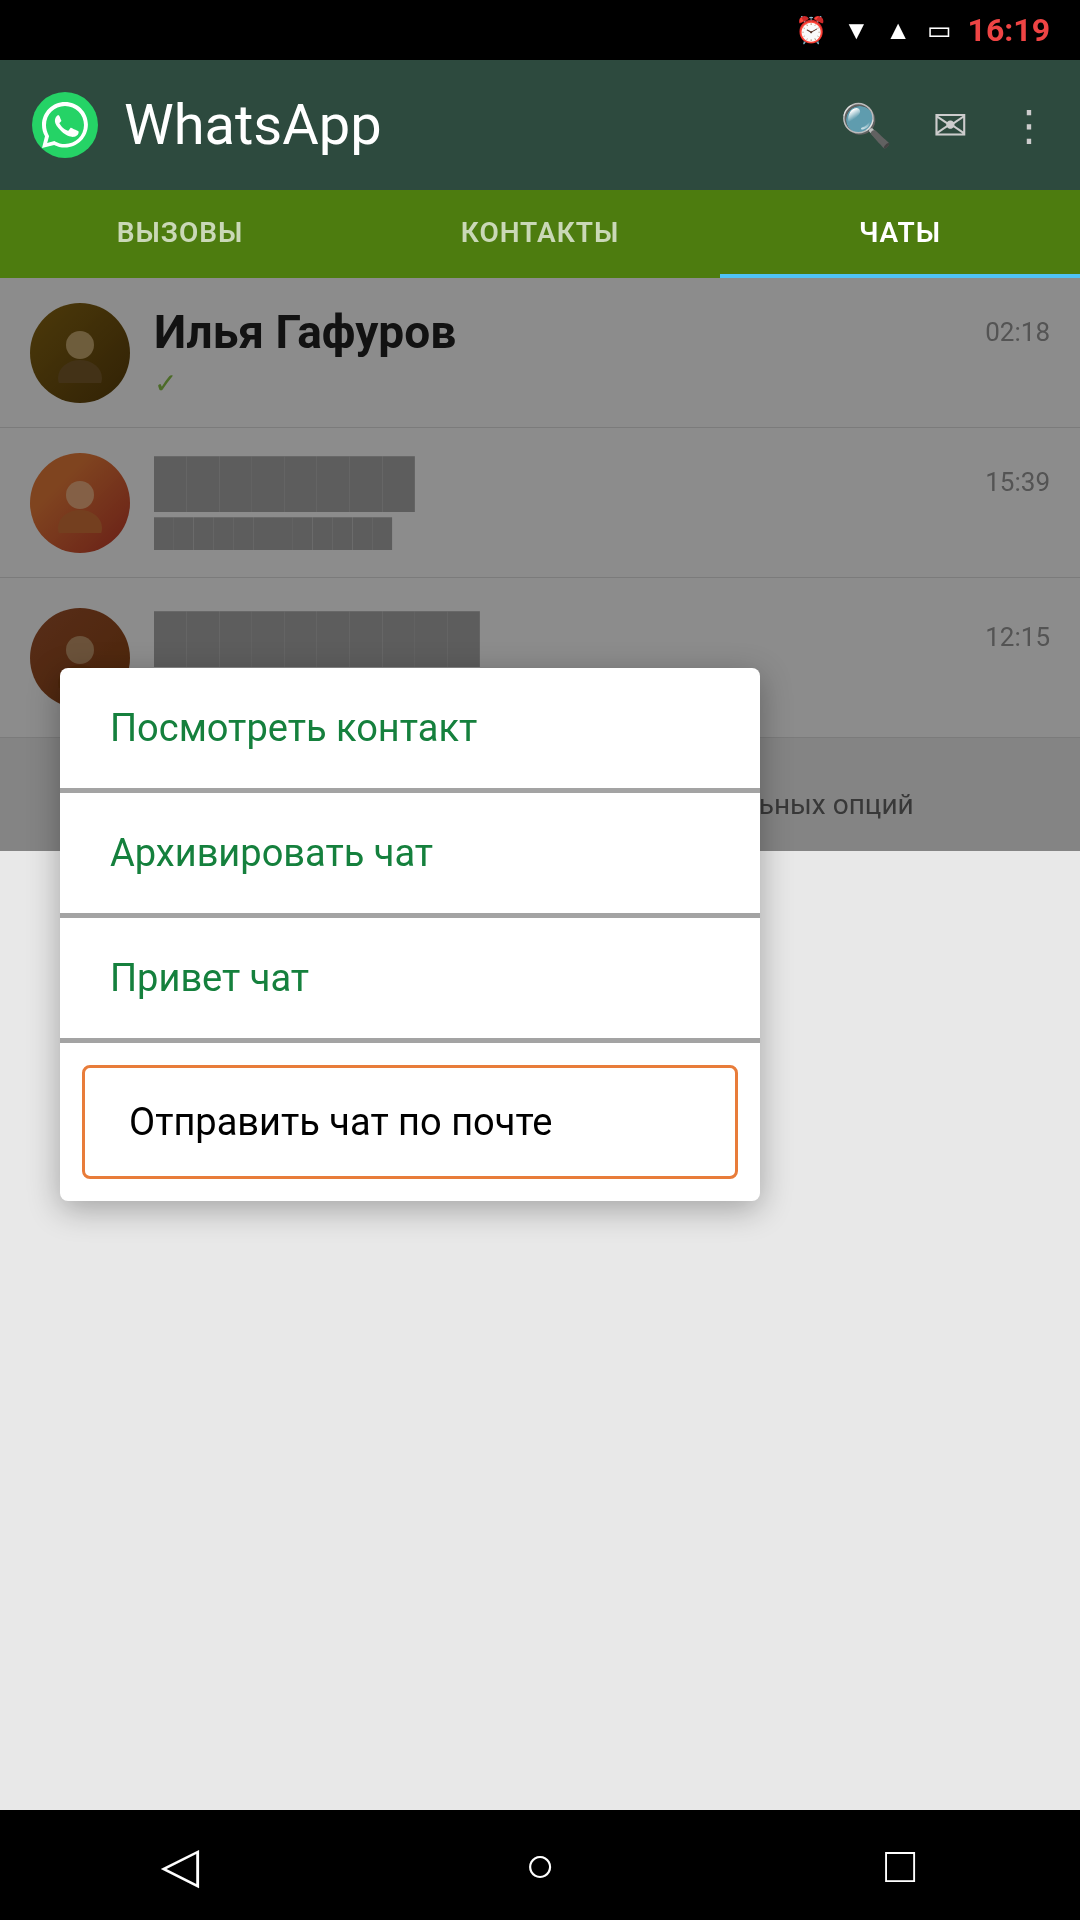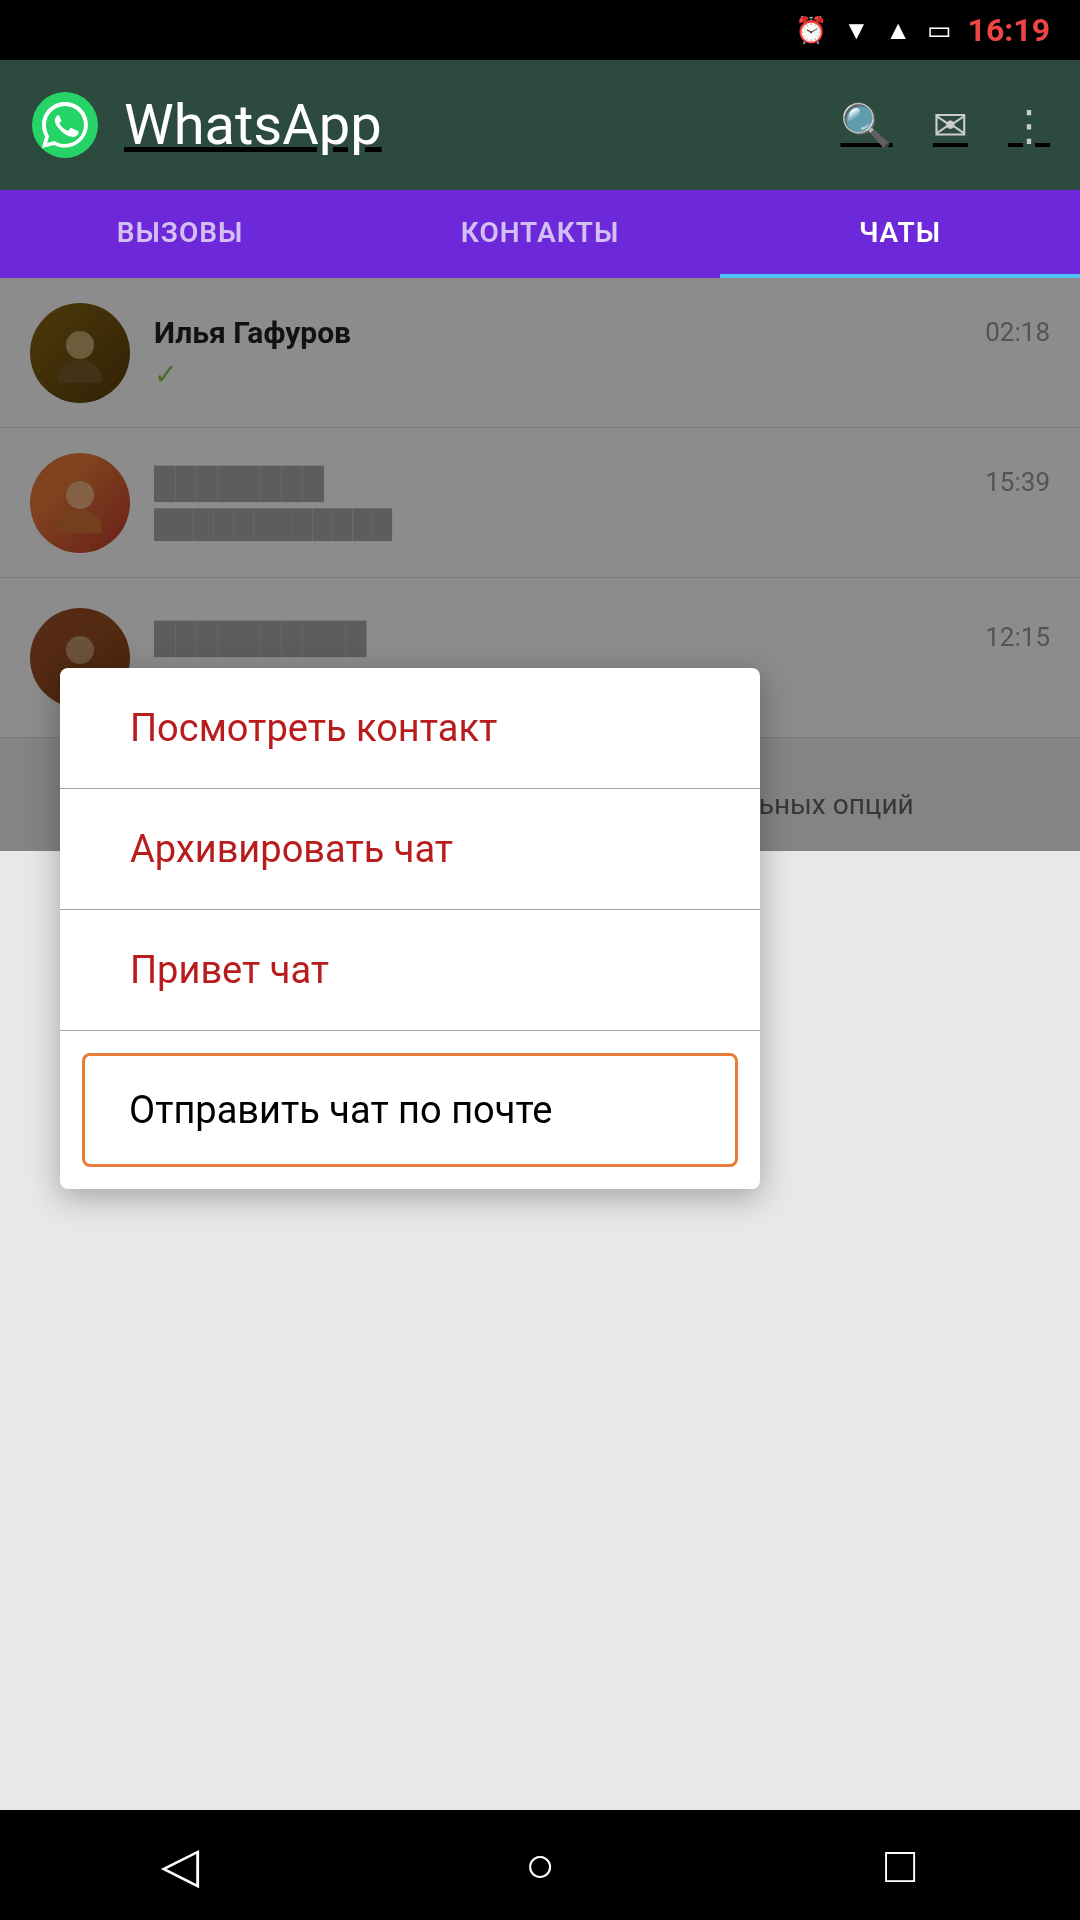--- a/index.html
+++ b/index.html
@@ -42,21 +42,20 @@
 
     
     .app-header {
       width: 100%;
       height: 130px;
       background: #2d4a3e;
       display: flex;
       align-items: center;
       padding: 0 30px;
       gap: 24px;
-      text-decoration: underline;
     }
     .app-title {
       color: #fff;
       font-size: 56px;
       font-weight: 400;
       flex: 1;
     }
     .header-icons {
       display: flex;
       align-items: center;
@@ -64,21 +63,21 @@
     }
     .header-icon {
       color: #ccc;
       font-size: 42px;
     }
 
     
     .tabs {
       width: 100%;
       height: 88px;
-      background: #6d28d9;
+      background: #4d7c0f;
       display: flex;
       align-items: stretch;
     }
     .tab {
       flex: 1;
       display: flex;
       align-items: center;
       justify-content: center;
       color: rgba(255,255,255,0.7);
       font-size: 28px;
@@ -139,21 +138,21 @@
       justify-content: center;
       gap: 8px;
       overflow: hidden;
     }
     .chat-name-row {
       display: flex;
       justify-content: space-between;
       align-items: center;
     }
     .chat-name {
-      font-size: 30px;
+      font-size: 46px;
       font-weight: 700;
       color: #222;
     }
     .chat-time {
       font-size: 26px;
       color: #999;
       white-space: nowrap;
     }
     .chat-message {
       font-size: 28px;
@@ -187,24 +186,24 @@
       top: 390px;
       left: 60px;
       width: 700px;
       background: #fff;
       border-radius: 8px;
       z-index: 20;
       box-shadow: 0 8px 32px rgba(0,0,0,0.3);
       overflow: hidden;
     }
     .menu-item {
-      padding: 38px 70px;
+      padding: 38px 50px;
       font-size: 38px;
-      color: #b91c1c;
-      border-bottom: 1px solid #a3a3a3;
+      color: #15803d;
+      border-bottom: 5px solid #a3a3a3;
       cursor: pointer;
     }
     .menu-item:last-child {
       border-bottom: none;
       border: 3px solid #e87c3a;
       border-radius: 8px;
       margin: 4px;
       padding: 34px 46px;
     }
 

